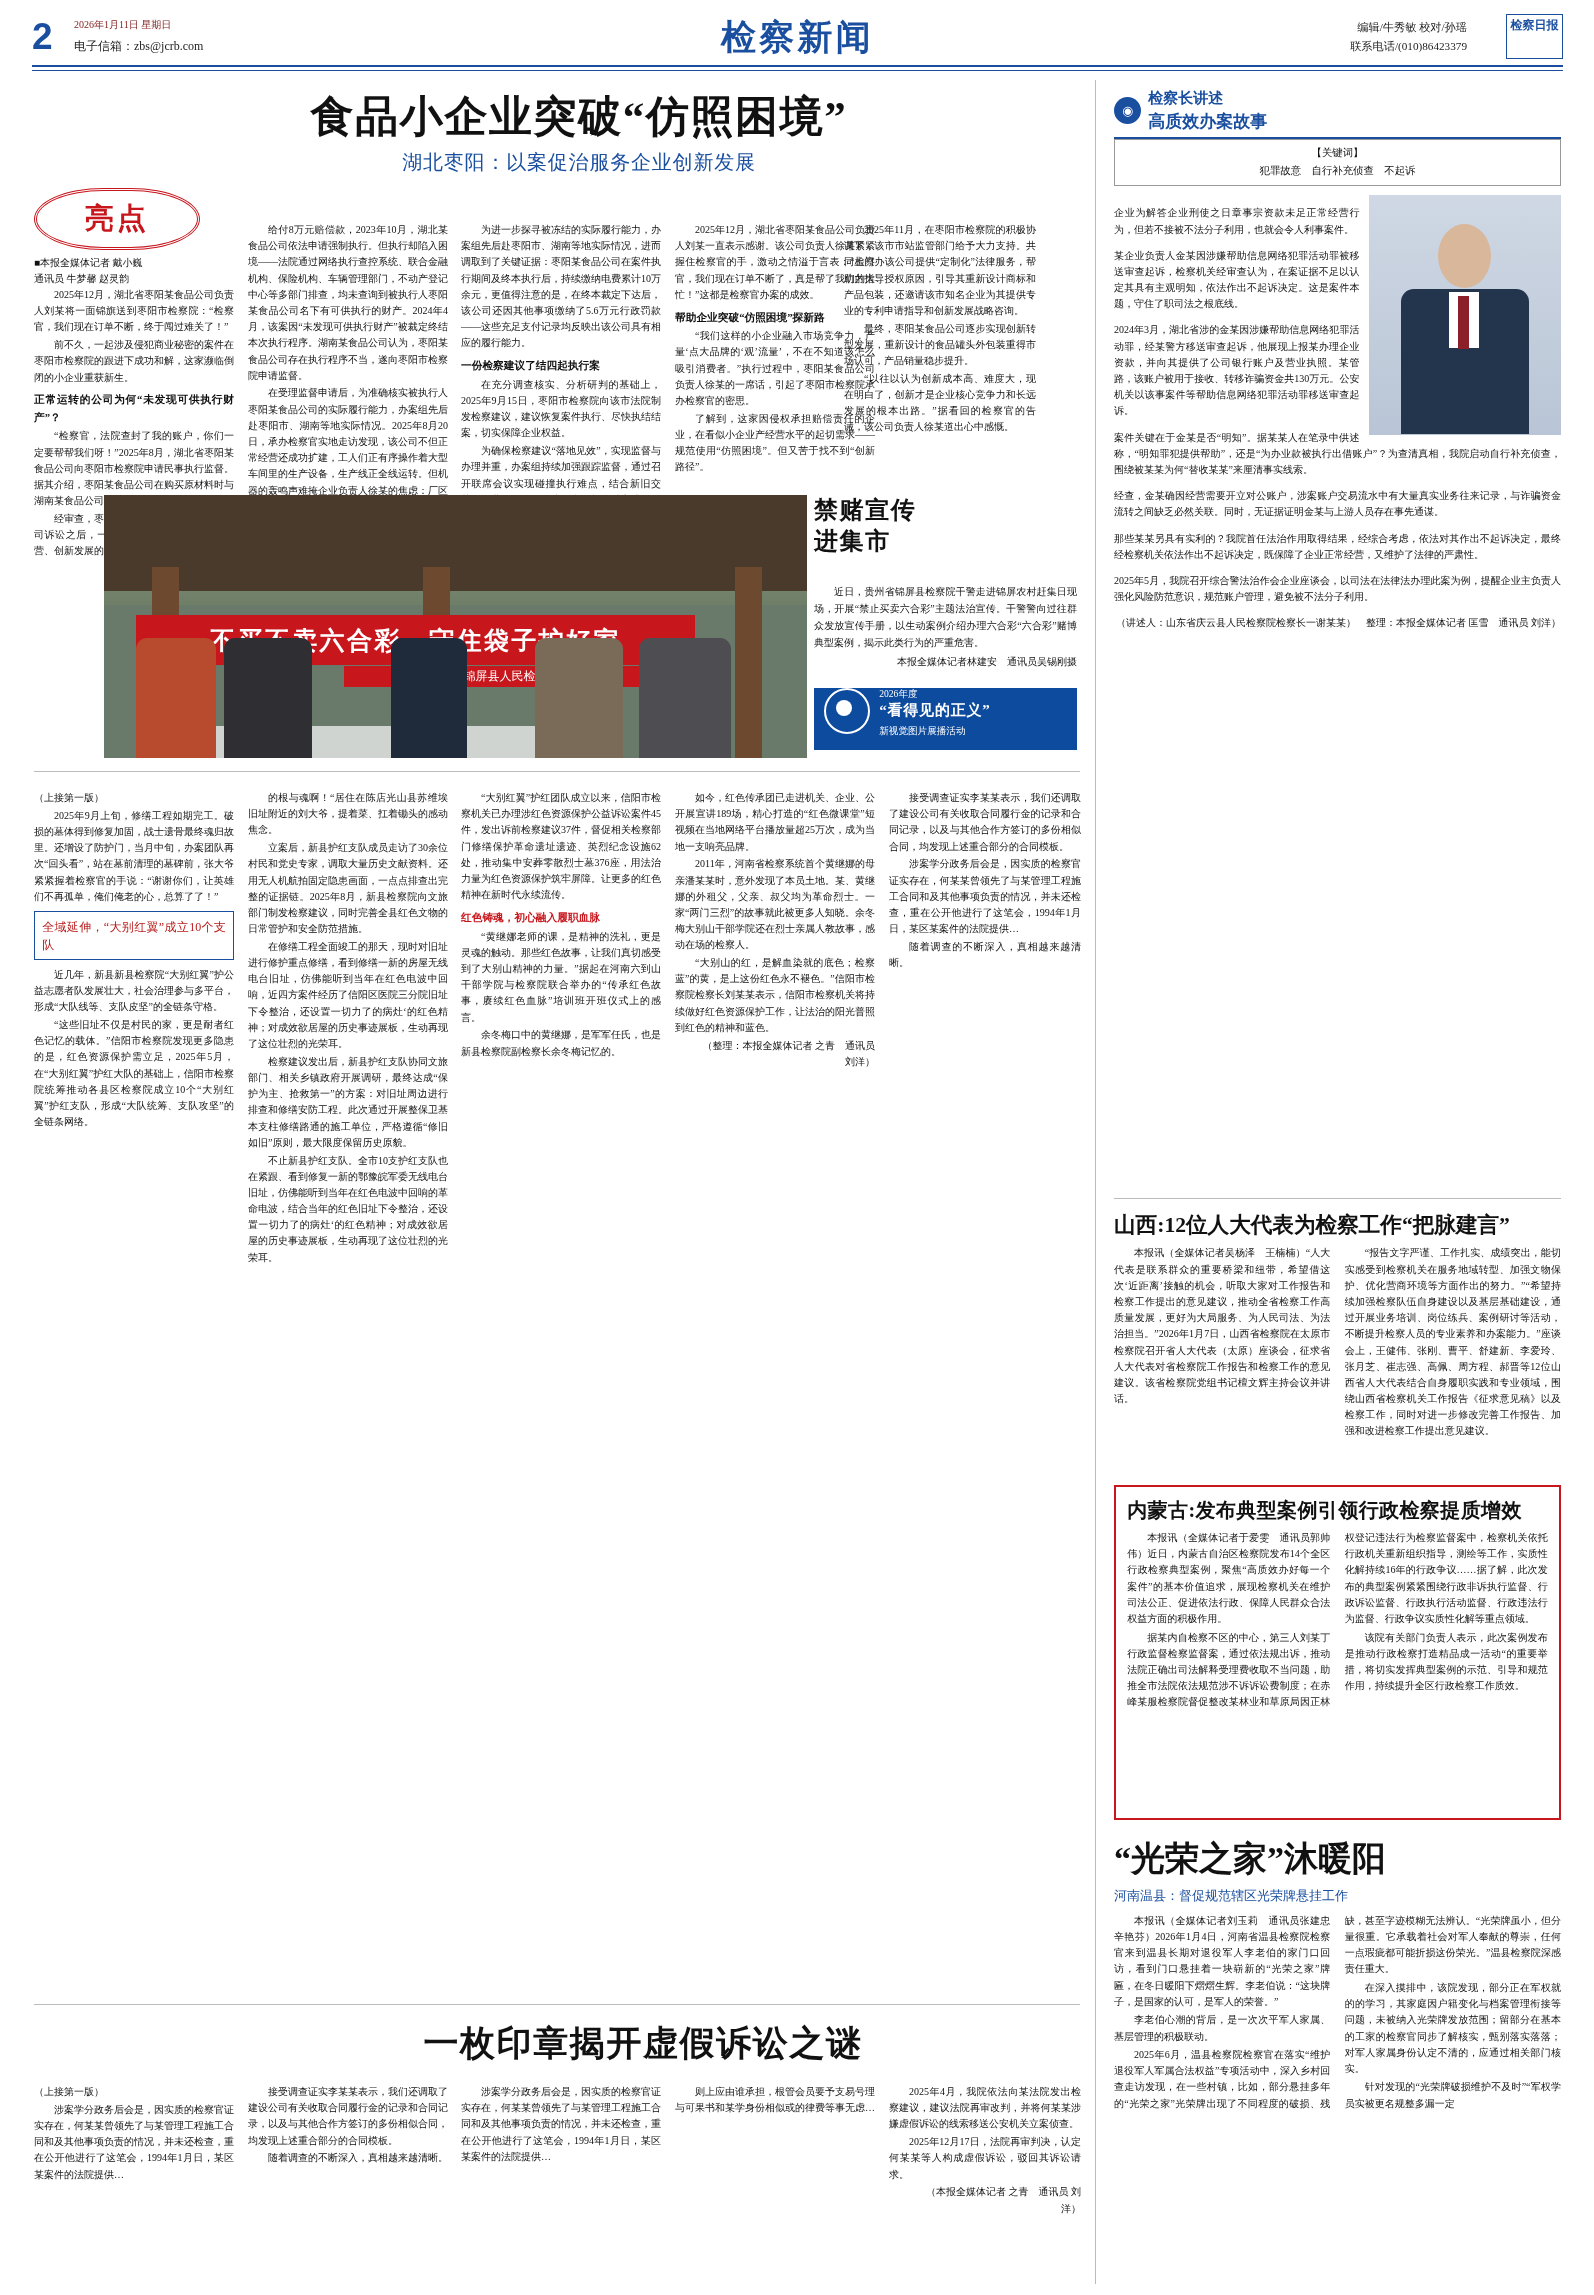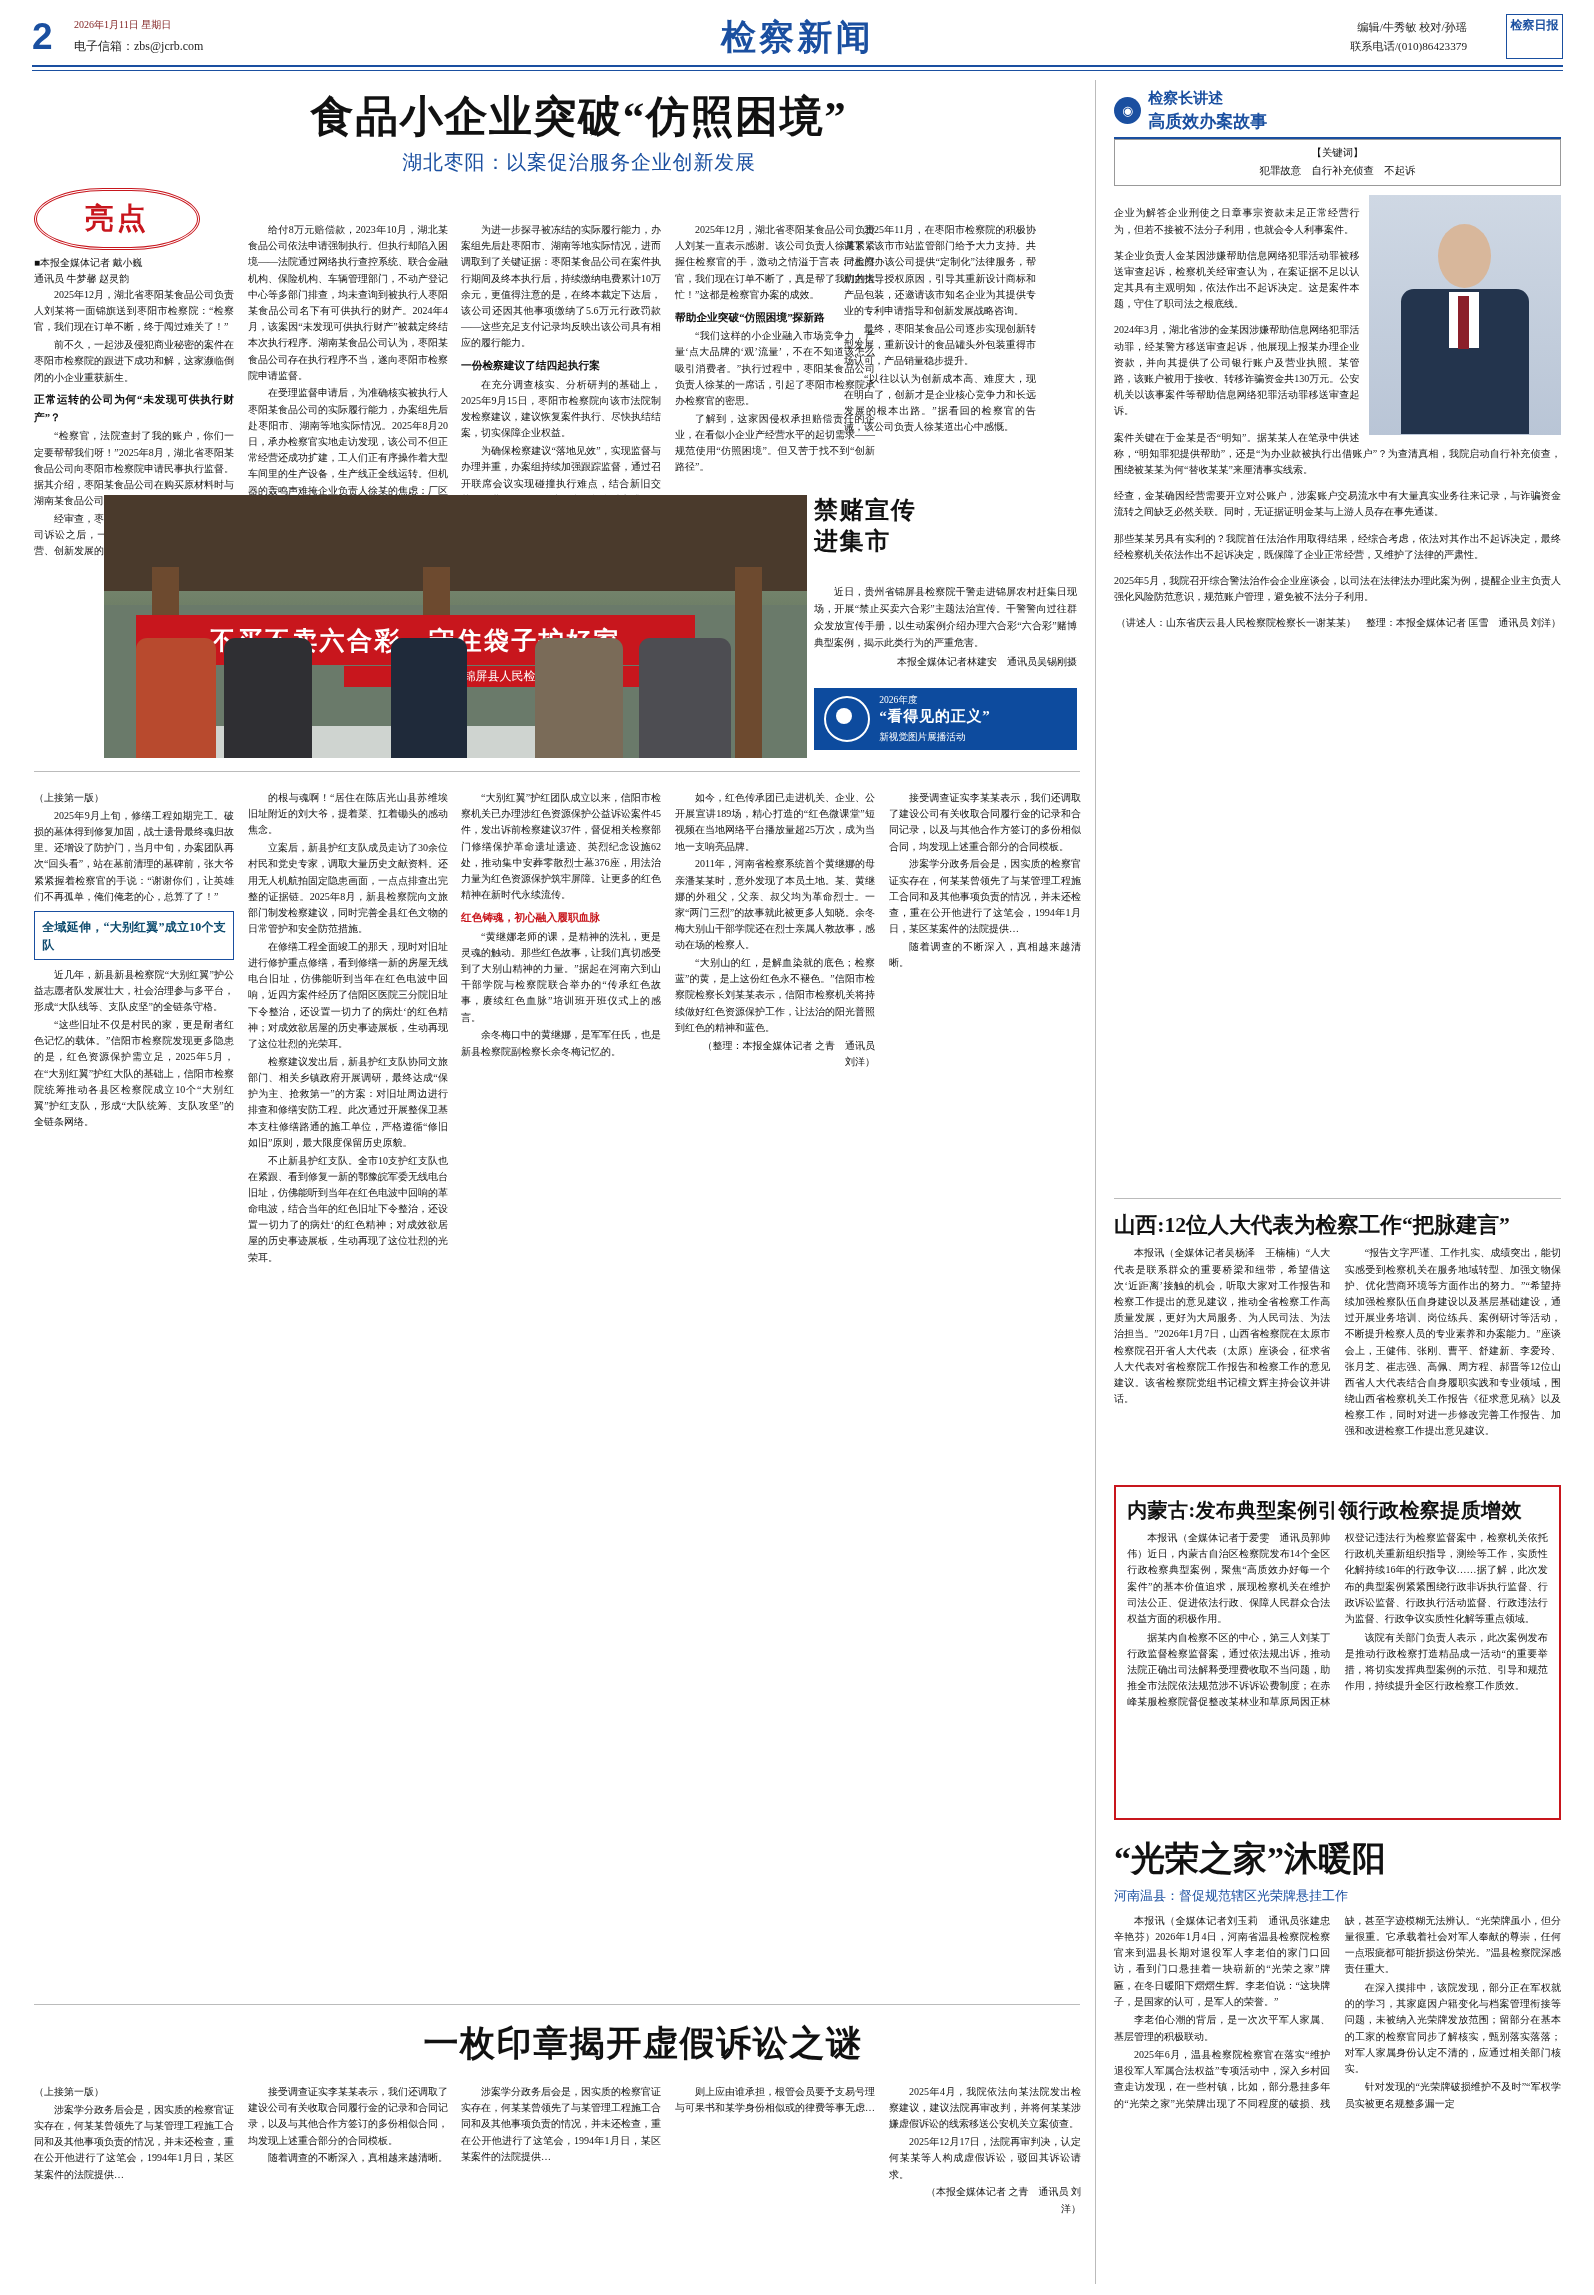--- a/index.html
+++ b/index.html
@@ -25,37 +25,37 @@
 
   
   .h1-main{position:absolute;left:88px;top:88px;width:982px;text-align:center;font-size:43px;font-weight:bold;letter-spacing:1.6px;font-family:"Liberation Serif",serif;}
   .h1-sub{position:absolute;left:88px;top:149px;width:982px;text-align:center;font-size:20px;color:#1a4fa0;letter-spacing:0.8px;}
 
   .liangdian{position:absolute;left:34px;top:188px;width:160px;height:56px;border:3.2px double #c8161d;border-radius:50%/60%;display:flex;align-items:center;justify-content:center;}
   .liangdian span{color:#c8161d;font-size:29px;font-weight:bold;letter-spacing:3.2px;}
 
   .byline{font-size:10px;line-height:1.6;}
   .sec-title{font-weight:bold;font-size:10.7px;text-indent:0;margin:5.6px 0 2.4px;}
-  .blue-box{border:0.8px solid #1a4fa0;color:#0c4a6e;padding:5.6px 7.2px;font-weight:bold;font-size:12px;line-height:1.5;text-indent:0;margin:6.4px 0;}
+  .blue-box{border:0.8px solid #1a4fa0;color:#b91c1c;padding:5.6px 7.2px;font-weight:normal;font-size:12px;line-height:1.5;text-indent:0;margin:6.4px 0;}
 
   
   .photo{position:absolute;left:104px;top:495px;width:703px;height:263px;background:#6a7a6a;overflow:hidden;}
   .photo .sky{position:absolute;left:0;top:0;width:100%;height:42%;background:linear-gradient(#8c9c86,#6f7f67);}
   .photo .roof{position:absolute;left:0;top:0;width:100%;height:96px;background:#4a3a2c;}
   .photo .pillar{position:absolute;top:72px;width:27px;height:192px;background:#6d4a2f;}
   .photo .banner{position:absolute;left:32px;top:120px;width:559px;height:50px;background:#c8161d;color:#fff;font-size:25px;font-weight:bold;display:flex;align-items:center;justify-content:center;letter-spacing:2.4px;}
   .photo .banner2{position:absolute;left:240px;top:171px;width:335px;height:21px;background:#c8161d;color:#fff;font-size:12px;display:flex;align-items:center;justify-content:center;}
   .photo .ppl{position:absolute;bottom:0;height:120px;border-radius:11.2px 11.2px 0 0;}
   .photo .table{position:absolute;left:96px;bottom:0;width:335px;height:32px;background:#cfd4d0;}
 
   .cap-box{position:absolute;left:814px;top:495px;width:263px;height:263px;}
   .cap-title{font-size:24px;font-weight:bold;line-height:1.3;letter-spacing:1.6px;}
   .cap-body{margin-top:27px;font-size:10px;line-height:1.68;text-align:justify;}
   .cap-body p{text-indent:2em;margin:0 0 2.4px;}
-  .zhengyi{position:absolute;left:814px;top:688px;width:263px;height:62px;background:#0d4b9e;color:#fff;display:flex;align-items:center;padding-left:9.6px;box-sizing:border-box;}
+  .zhengyi{position:absolute;left:814px;top:688px;width:263px;height:62px;background:#0d4b9e;color:#fff;display:flex;padding-left:9.6px;box-sizing:border-box;}
   .zhengyi .circ{width:42px;height:42px;border-radius:50%;border:2.4px solid #fff;margin-right:9.6px;position:relative;flex:none;}
   .zhengyi .circ:after{content:"";position:absolute;left:10.4px;top:10.4px;width:16px;height:16px;border-radius:50%;background:#fff;}
   .zhengyi .t1{font-size:15px;font-weight:bold;letter-spacing:0.8px;}
   .zhengyi .t2{font-size:9.6px;margin-top:4.8px;}
 
   
   .jczjs{position:absolute;left:1114px;top:89px;width:447px;}
   .jczjs-head{display:flex;align-items:center;}
   .jczjs-icon{width:27px;height:27px;border-radius:50%;background:#1a4fa0;color:#fff;font-size:12.8px;display:flex;align-items:center;justify-content:center;margin-right:7.2px;}
   .jczjs-t1{color:#1a4fa0;font-size:15px;font-weight:bold;}

